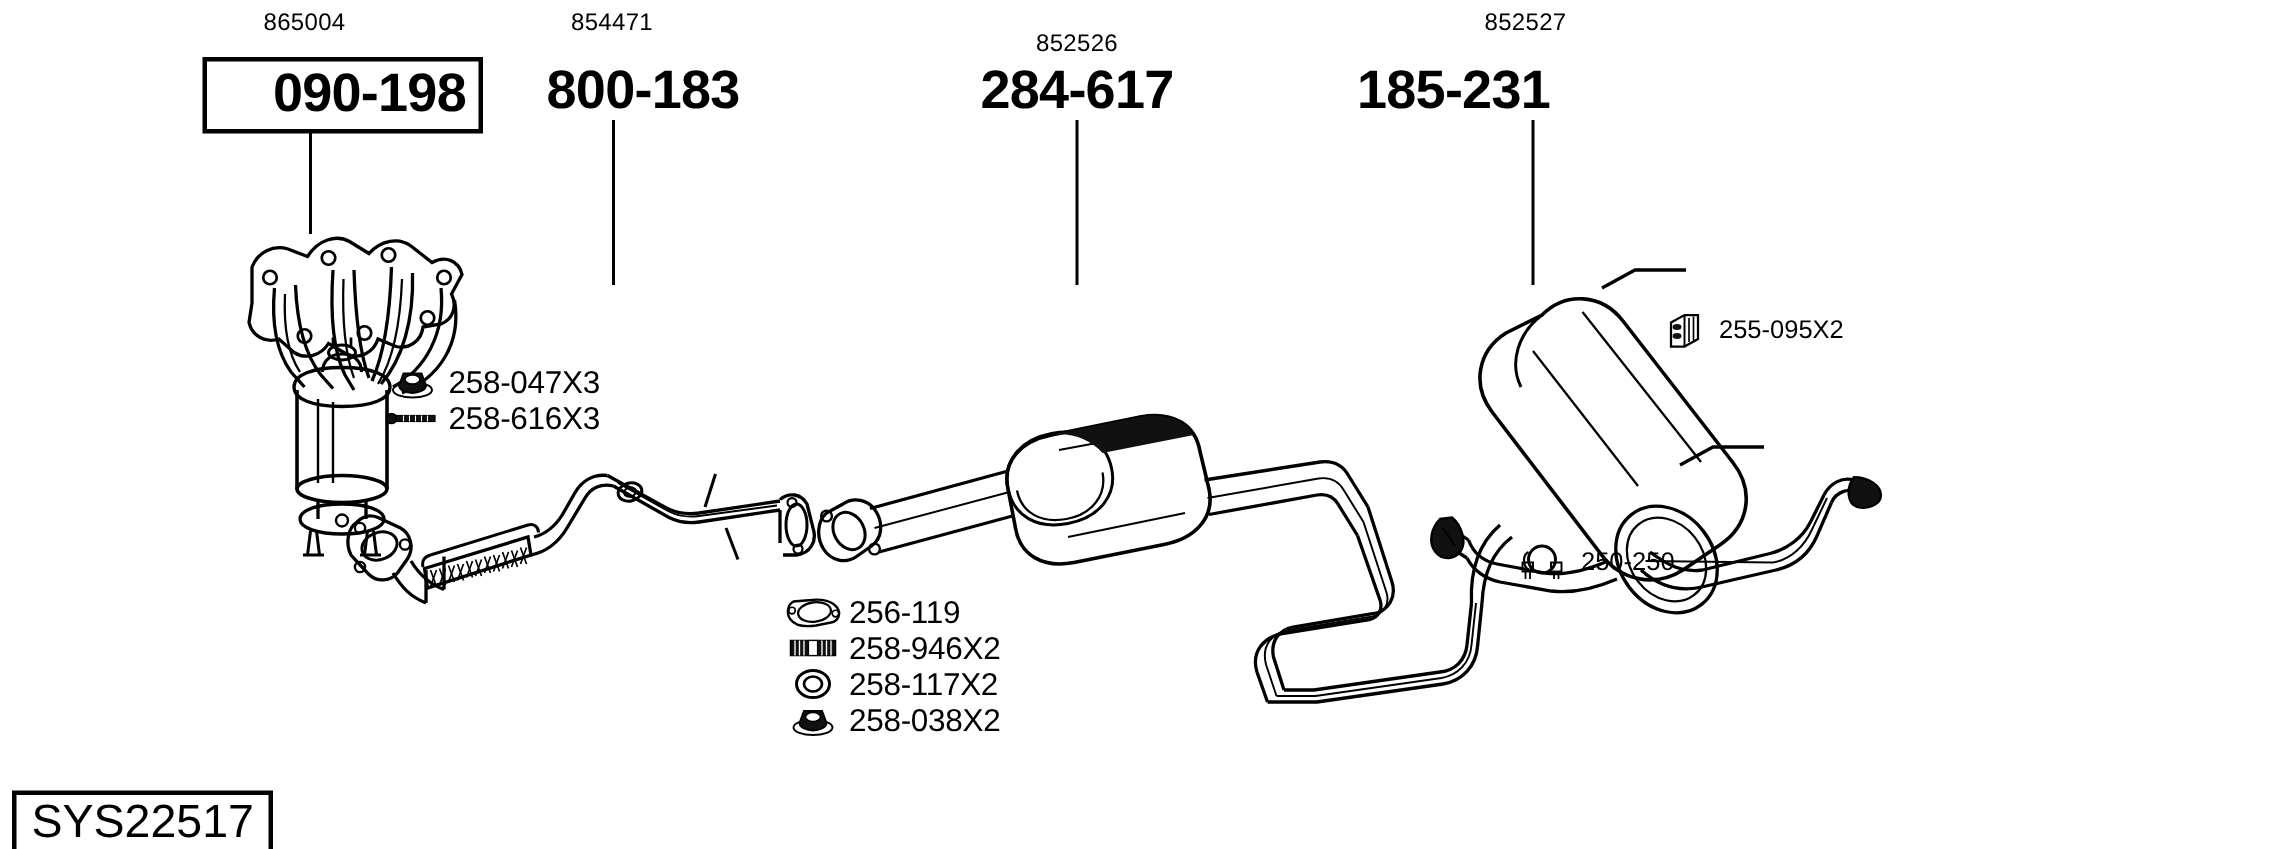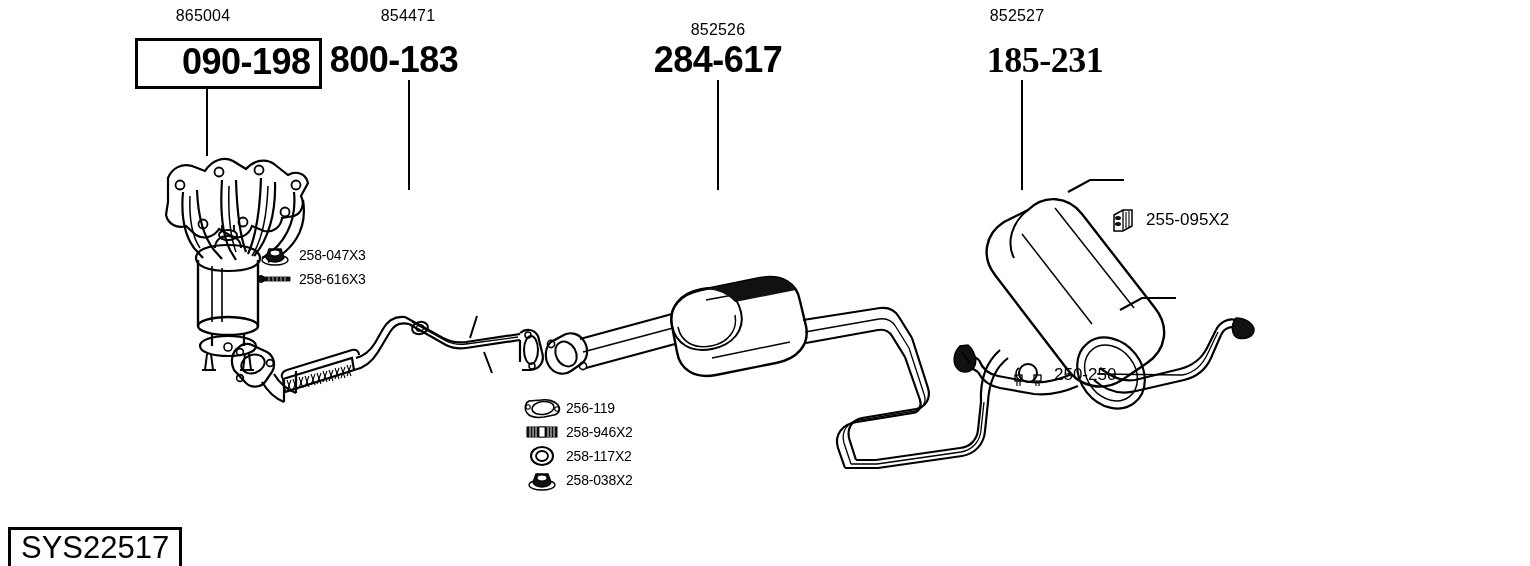--- a/index.html
+++ b/index.html
@@ -57,21 +57,21 @@
   }
   .prow .icon {
     width: 40px;
     height: 24px;
     display: flex;
     align-items: center;
     justify-content: center;
     flex: 0 0 40px;
   }
   .prow .plabel {
-    font-size: 14px;
+    font-size: 21px;
     font-weight: 400;
     letter-spacing: -0.2px;
     padding-left: 4px;
   }
   .single-row {
     display: flex;
     align-items: center;
     white-space: nowrap;
   }
   .single-row .plabel {
@@ -96,29 +96,29 @@
 </head>
 <body>
 
 <div id="page">
 
   <div class="abs grp-code" style="left:118px; top:8px; width:170px;">865004</div>
   <div class="abs grp-part boxed" style="left:135px; top:38px;padding-left:44px;">090-198</div>
   <div class="abs leader" style="left:206px; top:86px; height:70px;"></div>
 
   <div class="abs grp-code" style="left:323px; top:8px; width:170px;">854471</div>
-  <div class="abs grp-part" style="left:309px; top:42px; width:170px;">800-183</div>
+  <div class="abs grp-part" style="left:323px; top:42px; width:170px;text-align:right;">800-183</div>
   <div class="abs leader" style="left:408px; top:80px; height:110px;"></div>
 
   <div class="abs grp-code" style="left:633px; top:22px; width:170px;">852526</div>
   <div class="abs grp-part" style="left:633px; top:42px; width:170px;">284-617</div>
   <div class="abs leader" style="left:717px; top:80px; height:110px;"></div>
 
   <div class="abs grp-code" style="left:932px; top:8px; width:170px;">852527</div>
-  <div class="abs grp-part" style="left:960px; top:42px; width:170px;font-family:Liberation Serif, serif;">185-231</div>
+  <div class="abs grp-part" style="left:884px; top:42px; width:170px;">185-231</div>
   <div class="abs leader" style="left:1021px; top:80px; height:110px;"></div>
 
   <svg class="abs" style="left:0px; top:130px;" width="1530" height="400" viewBox="0 0 1530 400">
 
     <g>
 
       <path class="ln" stroke-width="2.2" d="
         M168,48 C172,38 182,33 192,36 L205,41
         C212,30 224,26 233,31 L246,39
         C254,30 266,28 274,34 L288,45

